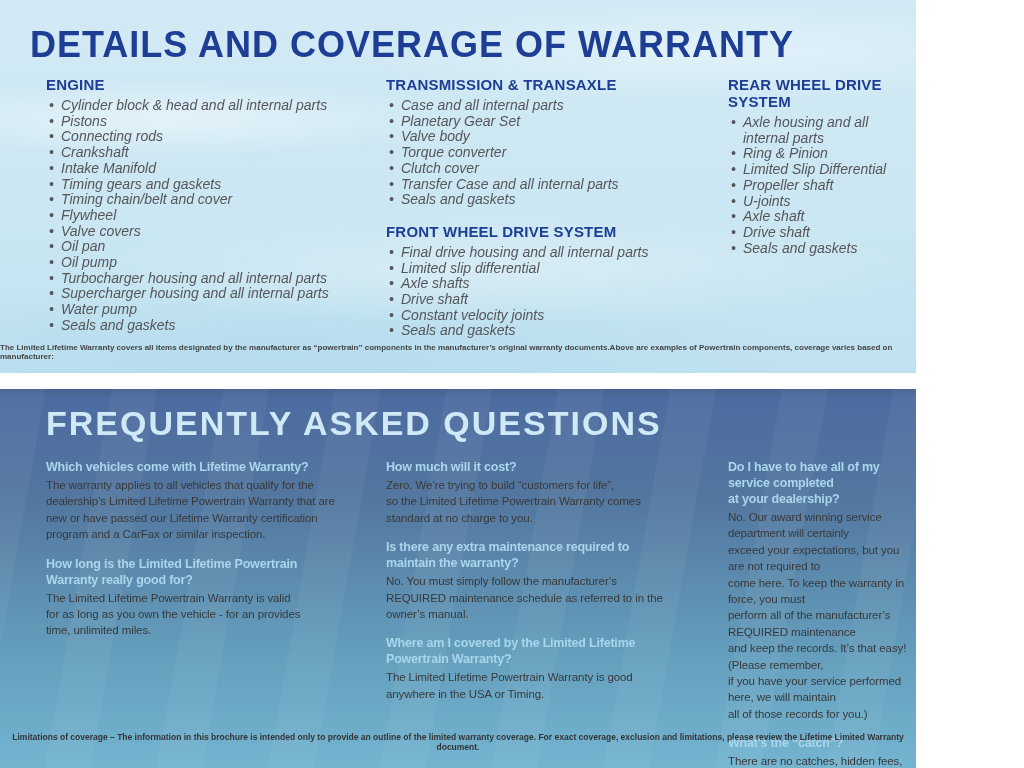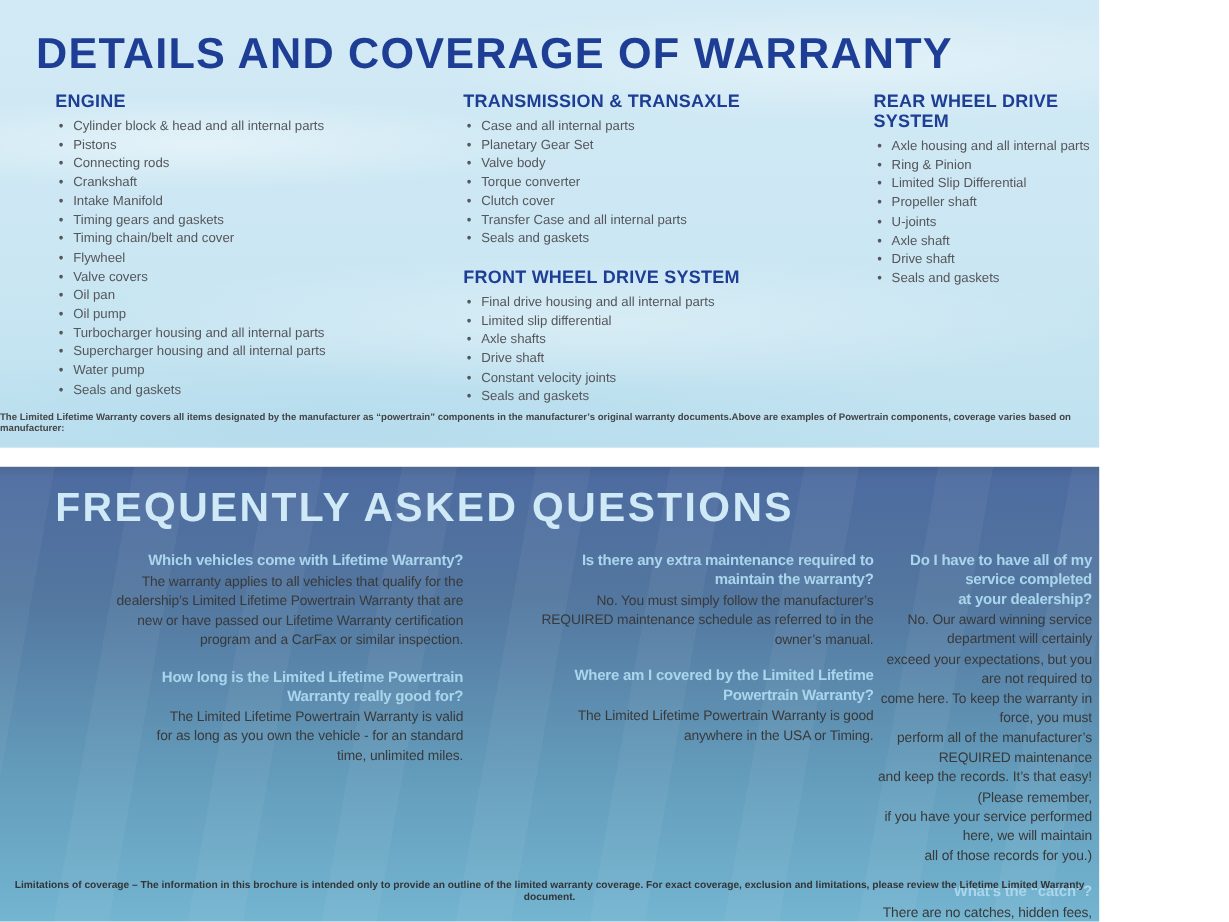--- a/index.html
+++ b/index.html
@@ -32,21 +32,21 @@
   .cols .col:nth-child(3){flex:1;padding-right:6px;}
 
   .cov-heading{
     margin:0 0 5px 0;font-size:15px;font-weight:800;
     letter-spacing:.2px;color:#1e3e95;
   }
   .cov-heading:not(:first-child){margin-top:15px;}
   .cov-list{margin:0;padding:0;list-style:none;}
   .cov-item{
     position:relative;padding-left:15px;
-    font-size:11px;line-height:15.7px;color:#55565a;
+    font-size:14px;line-height:15.7px;color:#55565a;font-style:italic;
   }
   .cov-item::before{content:"•";position:absolute;left:3px;color:#55565a;}
 
   .mid-disclaimer{
     position:absolute;left:0;right:0;bottom:12px;margin:0;
     text-align:left;font-size:8px;font-weight:600;
     color:#454547;letter-spacing:0;
   }
 
   
@@ -55,21 +55,21 @@
     background:
       repeating-linear-gradient(100deg, rgba(255,255,255,.045) 0 45px, rgba(255,255,255,0) 45px 110px),
       linear-gradient(180deg,#46628f 0px,#4d6ba0 9px,#53779f 28%,#659fbd 68%,#76b8d3 100%);
   }
   .faq-title{
     margin:16px;padding:15px 0 0 30px;
     font-size:34px;font-weight:800;letter-spacing:2px;
     color:#cfe9f6;
   }
   .faq-cols{margin-top:13px;}
-  .faq-item{margin:0;text-align:right;}
+  .faq-item{margin:0;}
   .faq-q{
     margin:0;font-size:12.5px;font-weight:800;line-height:16px;
     color:#a9d6ec;white-space:pre-line;letter-spacing:-.2px;
   }
   .faq-a{
     margin:2px 0 13px 0;font-size:11.5px;line-height:16.4px;
     color:#38393b;white-space:pre-line;letter-spacing:-.1px;
   }
 
   .footer{position:absolute;left:0;right:0;bottom:7px;text-align:center;}
@@ -150,25 +150,31 @@
             <p class="faq-q">Which vehicles come with Lifetime Warranty?</p>
             <p class="faq-a">The warranty applies to all vehicles that qualify for the
 dealership’s Limited Lifetime Powertrain Warranty that are
 new or have passed our Lifetime Warranty certification
 program and a CarFax or similar inspection.</p>
           </div>
           <div class="faq-item">
             <p class="faq-q">How long is the Limited Lifetime Powertrain
 Warranty really good for?</p>
             <p class="faq-a">The Limited Lifetime Powertrain Warranty is valid
-for as long as you own the vehicle - for an standard
+for as long as you own the vehicle - for an provides
 time, unlimited miles.</p>
           </div>
         </div>
         <div class="col faq-col">
+          <div class="faq-item">
+            <p class="faq-q">How much will it cost?</p>
+            <p class="faq-a">Zero. We’re trying to build “customers for life”,
+so the Limited Lifetime Powertrain Warranty comes
+standard at no charge to you.</p>
+          </div>
           <div class="faq-item">
             <p class="faq-q">Is there any extra maintenance required to
 maintain the warranty?</p>
             <p class="faq-a">No. You must simply follow the manufacturer’s
 REQUIRED maintenance schedule as referred to in the
 owner’s manual.</p>
           </div>
           <div class="faq-item">
             <p class="faq-q">Where am I covered by the Limited Lifetime
 Powertrain Warranty?</p>

